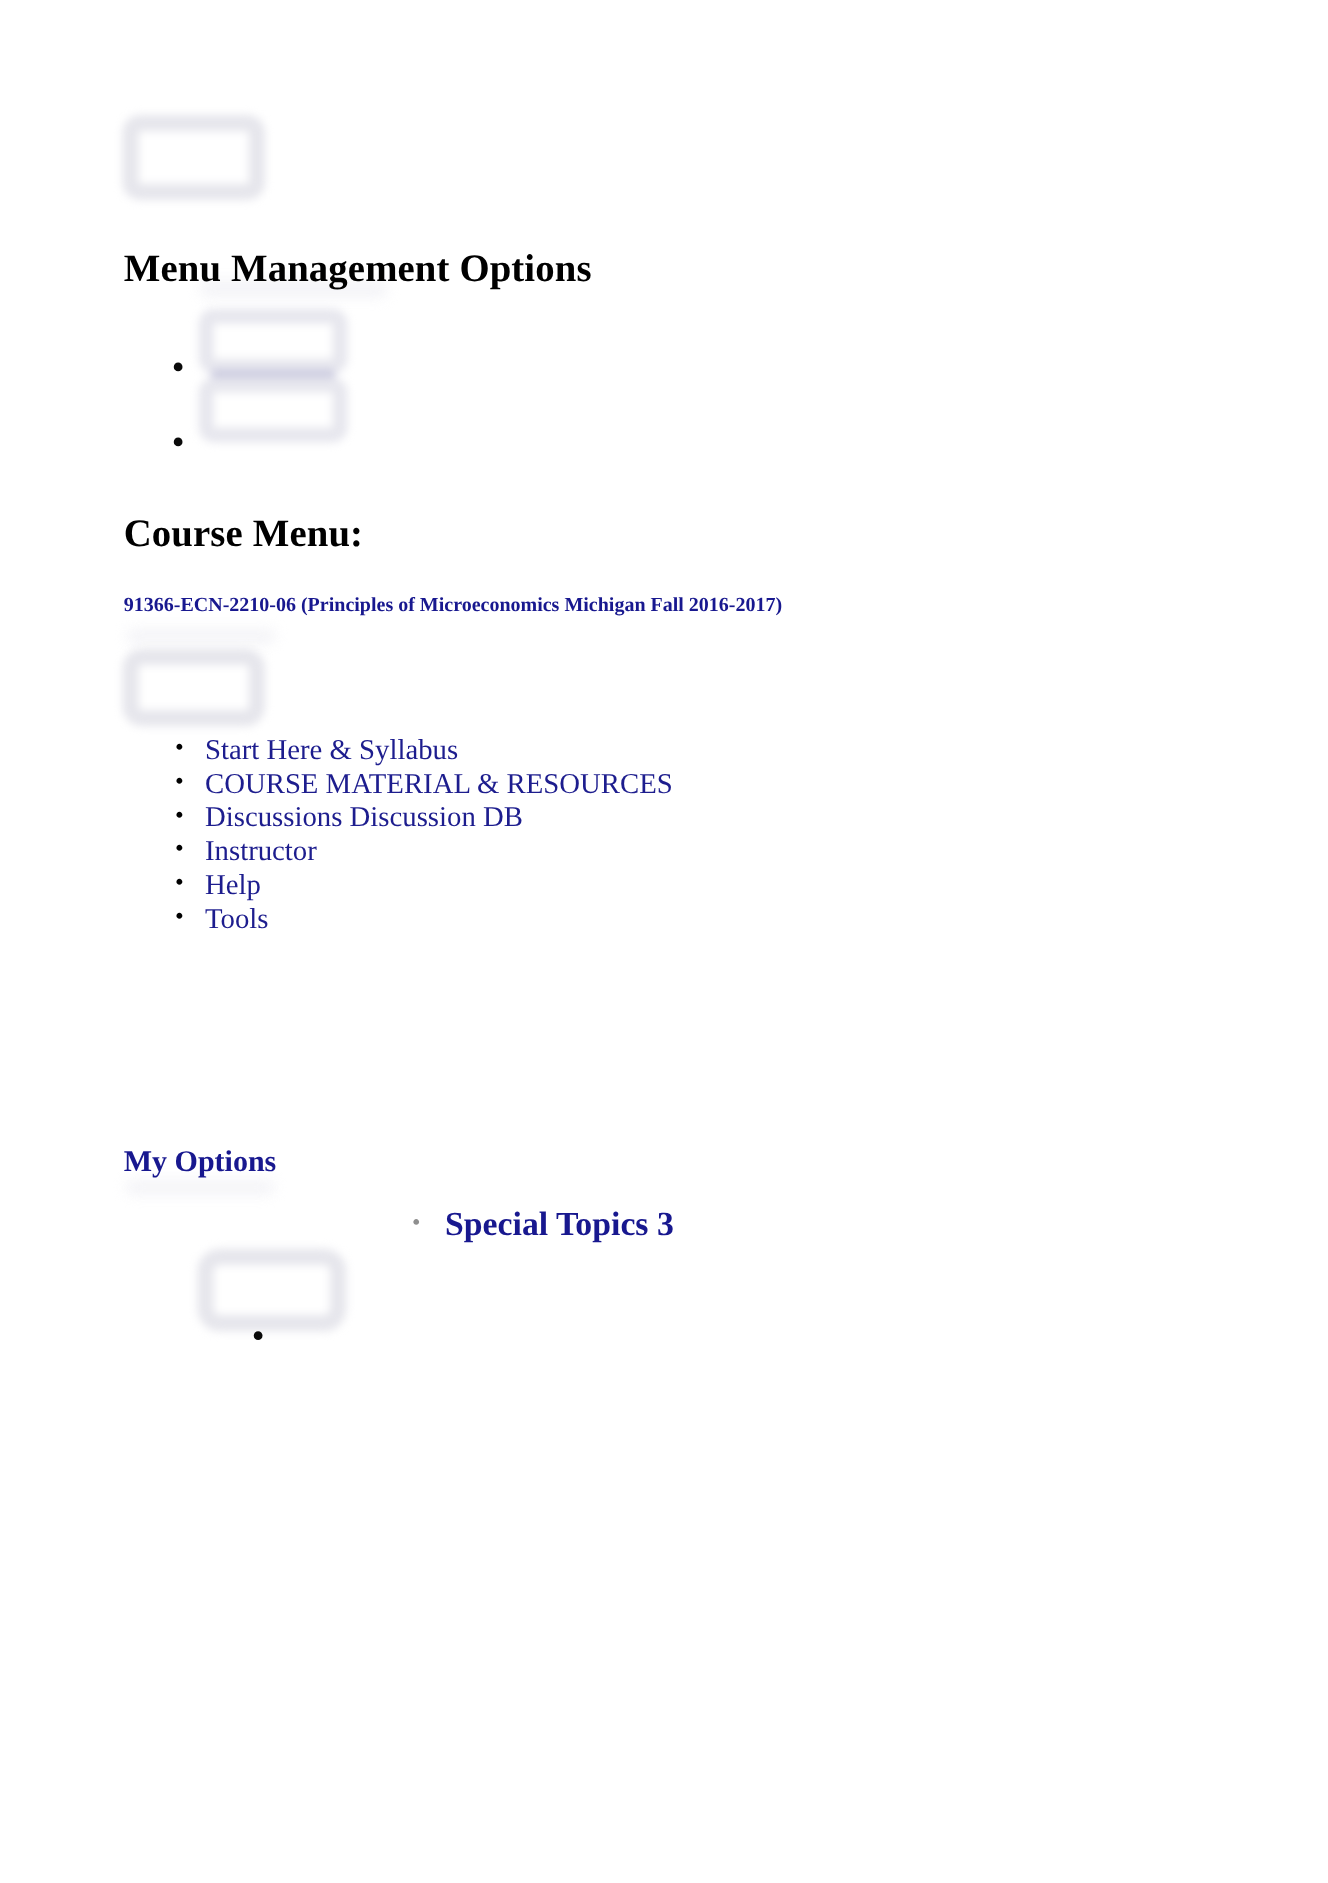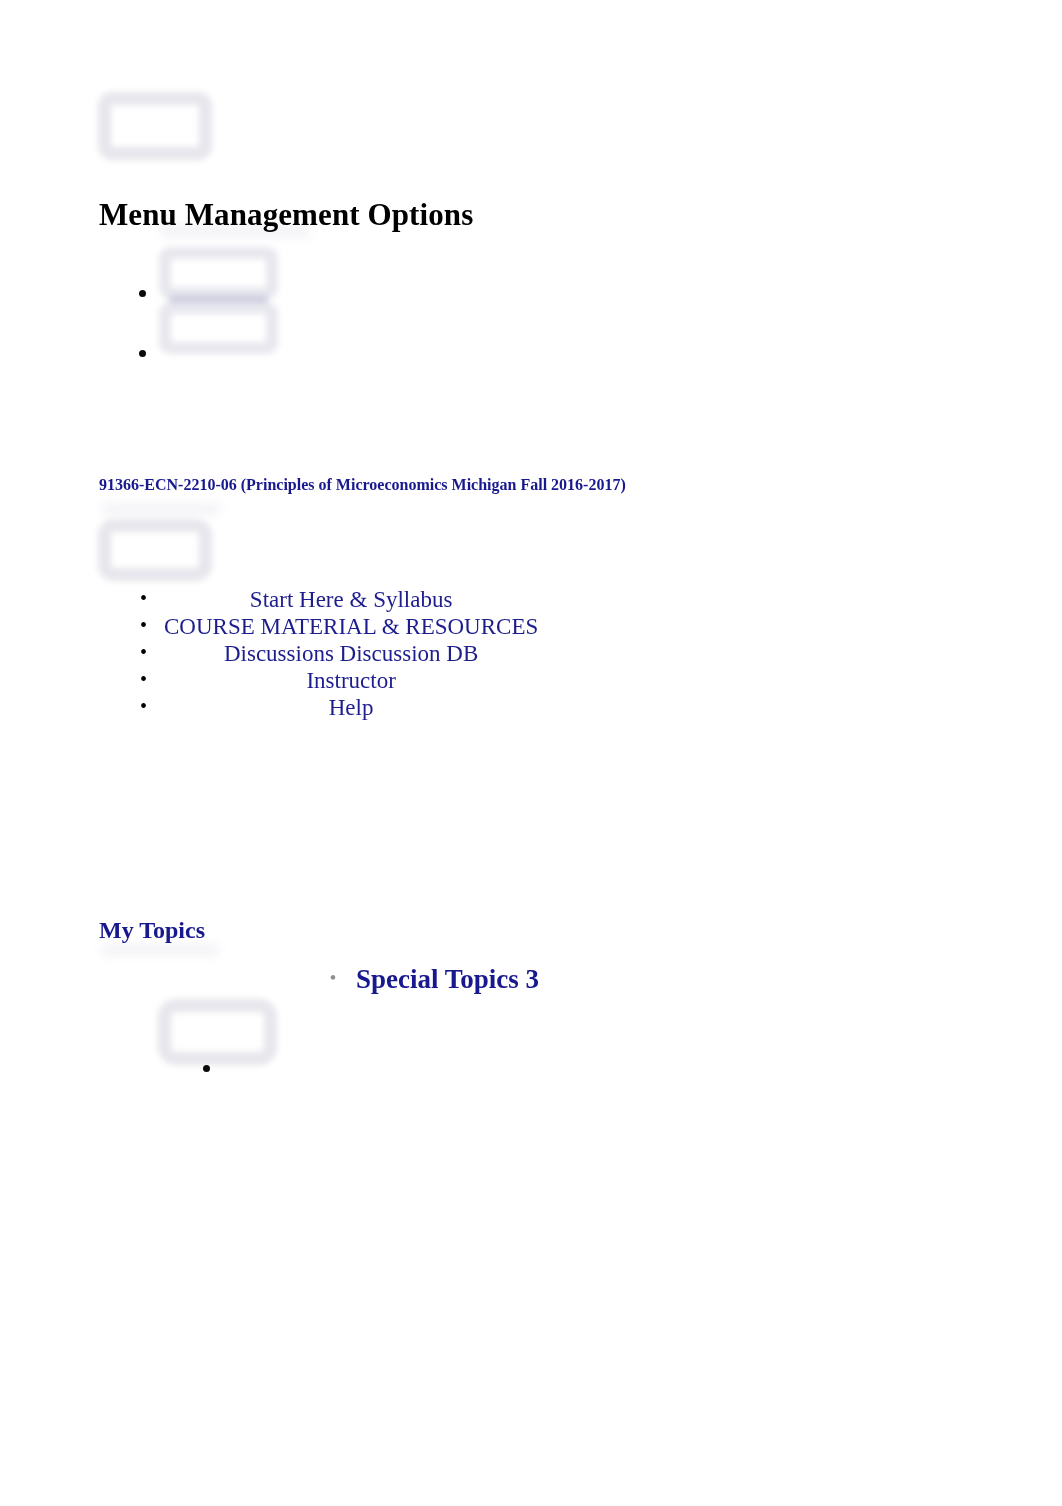--- a/index.html
+++ b/index.html
@@ -13,21 +13,20 @@
     color: #000000;
     -webkit-font-smoothing: antialiased;
   }
 
   .page {
     position: relative;
     width: 1062px;
     height: 1158px;
     background: #ffffff;
     overflow: hidden;
-    text-align: center;
   }
 
   
   .ph {
     position: absolute;
     box-sizing: border-box;
     border-radius: 14px;
     filter: blur(3.2px);
     pointer-events: auto;
   }
@@ -179,20 +178,21 @@
 
   <div class="ph-stack" style="left:159px; top:247px; width:119px; height:116px;">
     <div class="seg" style="height:52px;"></div>
     <div class="divider"></div>
     <div class="seg" style="height:52px;"></div>
   </div>
 
   <div class="bullet-dot" style="left:139px; top:290px;"></div>
   <div class="bullet-dot" style="left:139px; top:350px;"></div>
 
+  <div class="h-black" id="title-course-menu">Course Menu:</div>
 
   <div class="halo" style="left:101px; top:503px; width:120px; height:12px;"></div>
   <a class="h-navy" id="course-link" href="#">91366-ECN-2210-06 (Principles of Microeconomics Michigan Fall 2016-2017)</a>
 
   <div class="ph ph-ring" style="left:98px; top:519px; width:114px; height:62px; border-radius:16px;"></div>
 
   <ul class="menu-list">
     <li>
       <span class="lbl">Start Here &amp; Syllabus</span>
     </li>
@@ -201,24 +201,27 @@
     </li>
     <li>
       <span class="lbl">Discussions Discussion DB</span>
     </li>
     <li>
       <span class="lbl">Instructor</span>
     </li>
     <li>
       <span class="lbl">Help</span>
     </li>
+    <li>
+      <span class="lbl">Tools</span>
+    </li>
   </ul>
 
   <div class="halo" style="left:100px; top:944px; width:120px; height:12px;"></div>
-  <div class="h-navy" id="my-groups">My Topics</div>
+  <div class="h-navy" id="my-groups">My Options</div>
 
   <div id="group-item">Special Topics 3</div>
 
   <div class="ph ph-ring" style="left:158px; top:999px; width:119px; height:66px; border-radius:18px;"></div>
 
   <div class="bullet-dot" style="left:203px; top:1065px;"></div>
 
   <div class="ph ph-faint" style="left:98px; top:1305px; width:112px; height:58px;"></div>
 
 </div>

